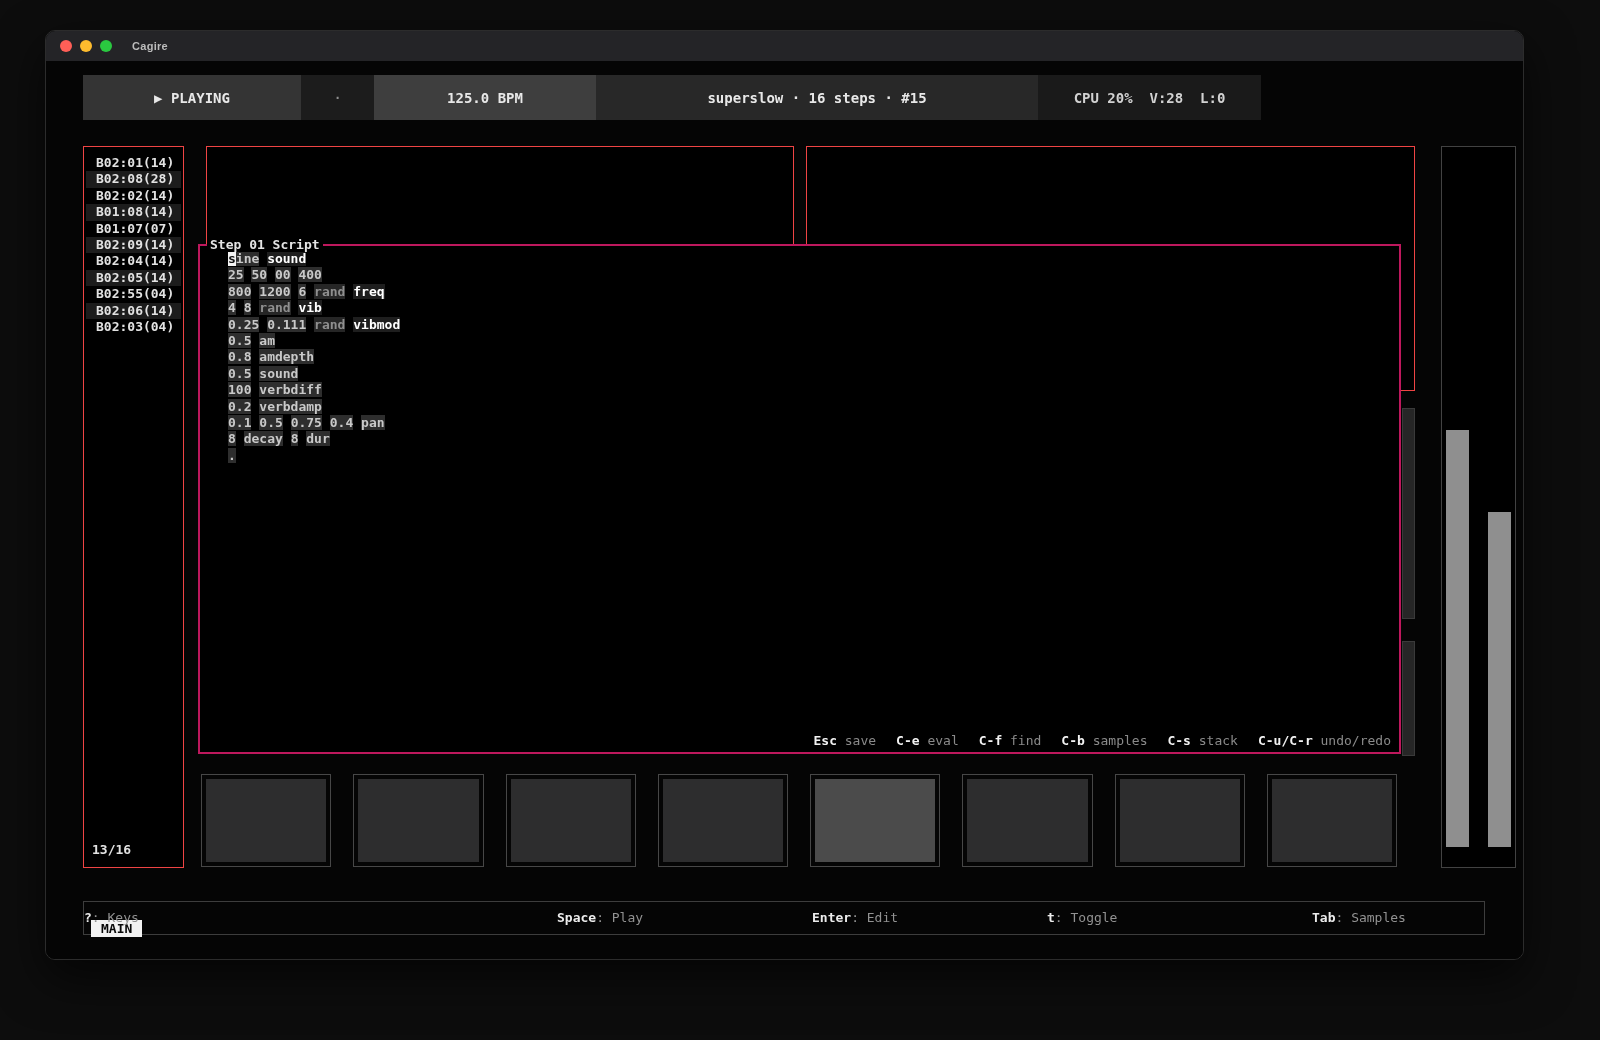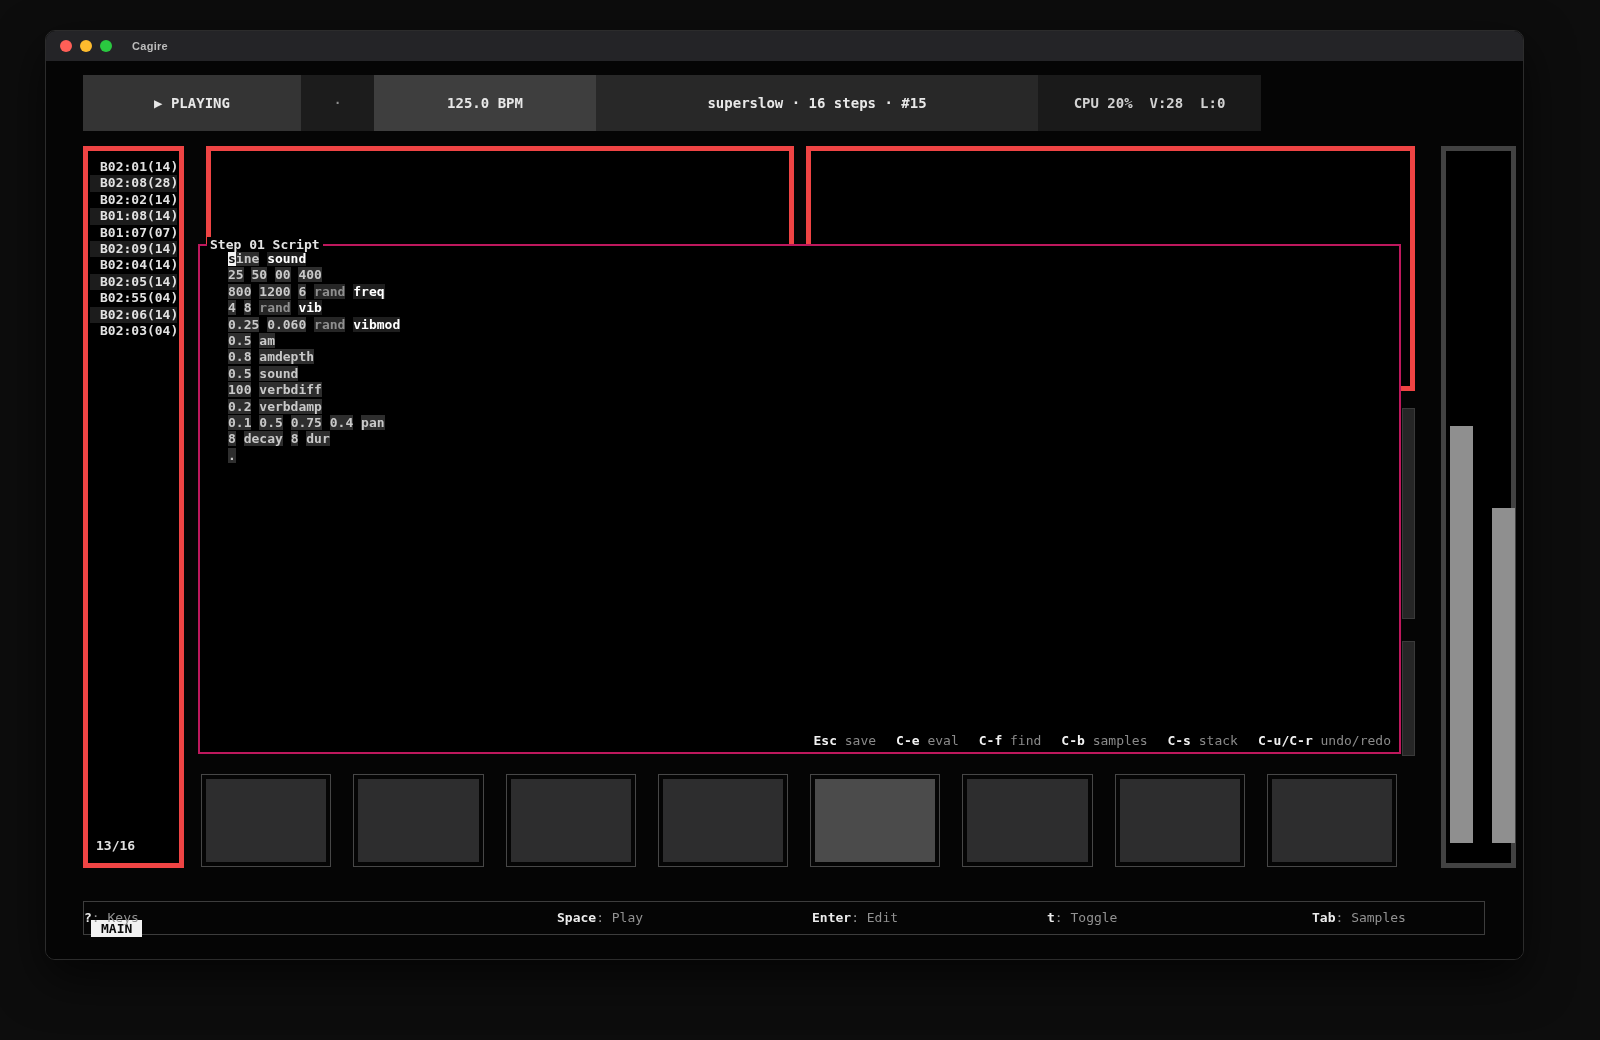--- a/index.html
+++ b/index.html
@@ -10,31 +10,31 @@
   .titlebar{height:30px;background:#242427;display:flex;align-items:center;padding-left:14px;gap:8px;}
   .light{width:12px;height:12px;border-radius:50%;}
   .light.red{background:var(--traffic_red);}
   .light.yellow{background:var(--traffic_yellow);}
   .light.green{background:var(--traffic_green);}
   .wtitle{margin-left:12px;color:#bcbcbc;font-size:11px;font-weight:bold;
           font-family:"Liberation Sans",sans-serif;letter-spacing:.3px;}
   .content{position:absolute;left:0;right:0;top:30px;bottom:0;background:#050505;}
 
   
-  .topbar{position:absolute;left:37px;top:14px;width:1408px;height:56px;display:flex;}
+  .topbar{position:absolute;left:37px;top:14px;width:1408px;height:45px;display:flex;}
   .seg{display:flex;align-items:center;justify-content:center;font-size:14px;font-weight:bold;color:#e8e8e8;white-space:pre;}
   .seg-transport{width:218px;background:#343434;}
   .seg-pulse{width:73px;background:#1c1c1c;color:#8f8f8f;font-size:12px;}
   .seg-bpm{width:222px;background:#3e3e3e;}
   .seg-scene{width:230px;background:#2c2c2c;}
   .seg-pattern{width:442px;background:#282828;}
   .seg-stats{width:223px;background:#1a1a1a;color:#d2d2d2;}
 
   
-  .panel{position:absolute;background:#000;border:5px solid #ef4444;box-sizing:border-box;}
+  .panel{position:absolute;background:#000;border:1px solid #ef4444;box-sizing:border-box;}
   .sidebar{left:37px;top:85px;width:101px;height:722px;}
   .srow{height:16.4px;line-height:16.4px;font-size:13px;font-weight:bold;color:#e2e2e2;
         padding-left:10px;margin:0 2px;white-space:pre;}
   .srow.alt{background:#1c1c1c;}
   .sidebar .list{padding-top:8px;}
   .counter{position:absolute;left:8px;bottom:10px;font-size:13px;font-weight:bold;color:#e2e2e2;}
   .tlpanel{left:160px;top:85px;width:588px;height:245px;}
   .trpanel{left:760px;top:85px;width:609px;height:245px;}
   .strip{position:absolute;width:13px;background:#262626;border:1px solid #3a3a3a;box-sizing:border-box;}
   .strip.s1{left:1356px;top:347px;height:211px;}
@@ -155,21 +155,21 @@
           </div>
         </div>
 
       <div class="editor">
         <span class="etitle">Step 01 Script</span>
         <div class="code" id="code">
             <div class="cline"><span class="tk-cur">s</span><span class="tk-num">ine</span> <span class="tk-kw">sound</span></div>
             <div class="cline"><span class="tk-num">25</span> <span class="tk-num">50</span> <span class="tk-num">00</span> <span class="tk-num">400</span></div>
             <div class="cline"><span class="tk-num">800</span> <span class="tk-num">1200</span> <span class="tk-num">6</span> <span class="tk-dim">rand</span> <span class="tk-kw">freq</span></div>
             <div class="cline"><span class="tk-num">4</span> <span class="tk-num">8</span> <span class="tk-dim">rand</span> <span class="tk-kw">vib</span></div>
-            <div class="cline"><span class="tk-num">0.25</span> <span class="tk-num">0.060</span> <span class="tk-dim">rand</span> <span class="tk-kw">vibmod</span></div>
+            <div class="cline"><span class="tk-num">0.25</span> <span class="tk-num">0.111</span> <span class="tk-dim">rand</span> <span class="tk-kw">vibmod</span></div>
             <div class="cline"><span class="tk-num">0.5</span> <span class="tk-num">am</span></div>
             <div class="cline"><span class="tk-num">0.8</span> <span class="tk-num">amdepth</span></div>
             <div class="cline"><span class="tk-num">0.5</span> <span class="tk-num">sound</span></div>
             <div class="cline"><span class="tk-num">100</span> <span class="tk-num">verbdiff</span></div>
             <div class="cline"><span class="tk-num">0.2</span> <span class="tk-num">verbdamp</span></div>
             <div class="cline"><span class="tk-num">0.1</span> <span class="tk-num">0.5</span> <span class="tk-num">0.75</span> <span class="tk-num">0.4</span> <span class="tk-num">pan</span></div>
             <div class="cline"><span class="tk-num">8</span> <span class="tk-num">decay</span> <span class="tk-num">8</span> <span class="tk-num">dur</span></div>
             <div class="cline"><span class="tk-num">.</span></div>
           </div>
         <div class="ehints" id="ehints"><span class="hint"><span class="k">Esc</span> <span class="l">save</span></span><span class="hint"><span class="k">C-e</span> <span class="l">eval</span></span><span class="hint"><span class="k">C-f</span> <span class="l">find</span></span><span class="hint"><span class="k">C-b</span> <span class="l">samples</span></span><span class="hint"><span class="k">C-s</span> <span class="l">stack</span></span><span class="hint"><span class="k">C-u/C-r</span> <span class="l">undo/redo</span></span></div>

